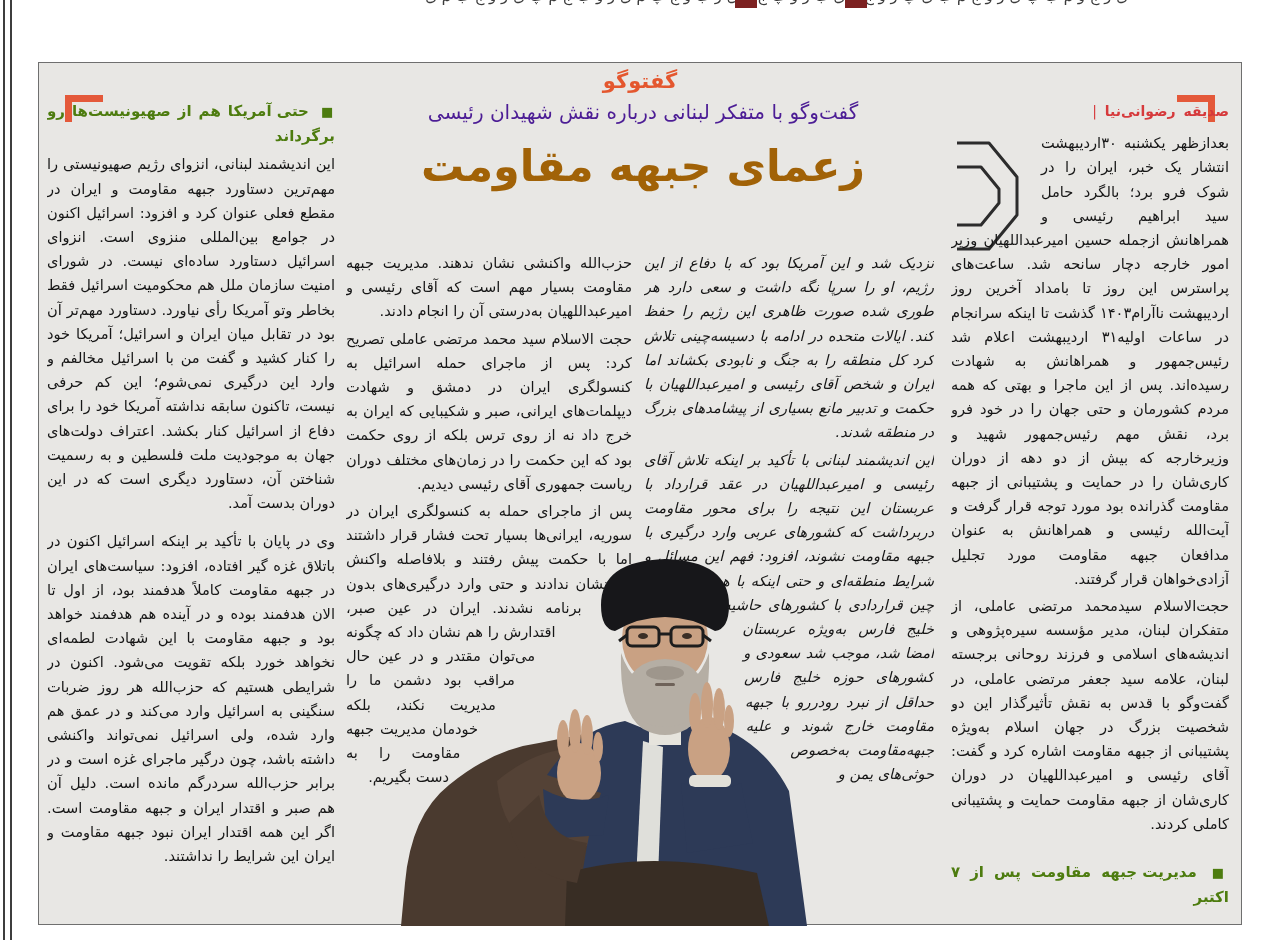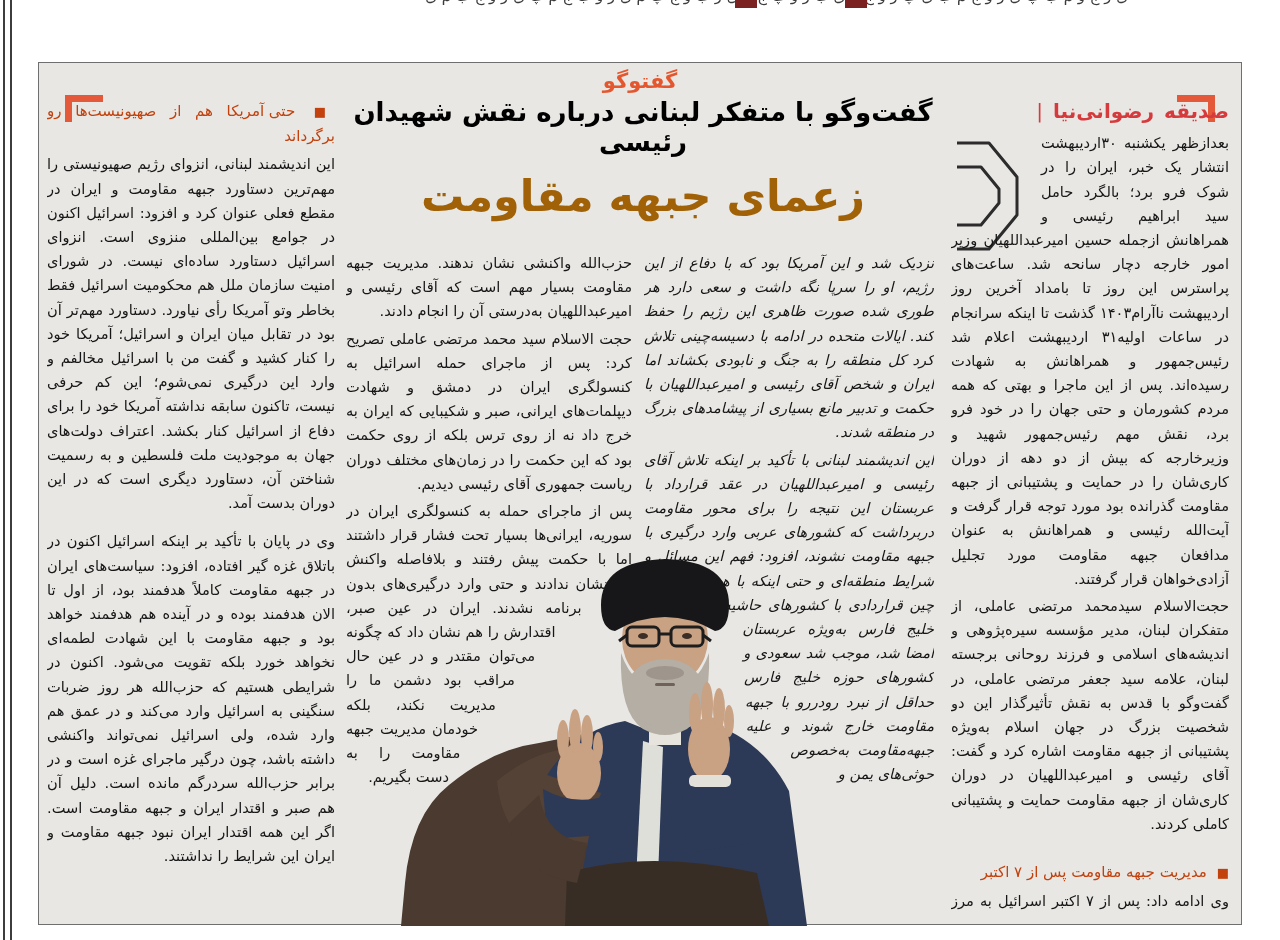--- a/index.html
+++ b/index.html
@@ -23,39 +23,39 @@
     background:#e8e7e4; border:1px solid #6f6f6f; }
 
   .corner { position:absolute; width:38px; height:27px; border-top:7px solid #e4593a; }
   .corner.tl { left:26px; top:32px; border-left:7px solid #e4593a; }
   .corner.tr { right:26px; top:32px; border-right:7px solid #e4593a; }
 
   .section-label { position:absolute; top:6px; left:0; right:0; text-align:center;
     font-size:21px; font-weight:bold; color:#e4572e; direction:rtl; }
 
   .headline { position:absolute; top:34px; left:300px; width:608px; text-align:center; direction:rtl; }
-  .headline .kicker { font-size:26px; font-weight:bold; color:#000000; line-height:30px; }
+  .headline .kicker { font-size:20px; font-weight:normal; color:#4c1d95; line-height:30px; }
   .headline .title { margin-top:14px; font-size:43px; font-weight:bold; color:#a16207; }
 
   .col { position:absolute; direction:rtl; text-align:justify; color:#161616;
     font-size:14.6px; line-height:24.2px; overflow:hidden; }
   .col-1 { right:12px;  width:278px; top:36px;  height:812px; }
   .col-2 { right:307px; width:290px; top:188px; height:675px;font-style:italic; }
   .col-3 { left:307px;  width:286px; top:188px; height:675px; }
   .col-4 { left:8px;    width:288px; top:36px;  height:818px; }
 
-  .byline { font-size:20px; font-weight:bold; color:#d63a3c; margin-bottom:8px;
+  .byline { font-size:14px; font-weight:bold; color:#d63a3c; margin-bottom:8px;
     word-spacing:3px; letter-spacing:1px; }
   .byline .bar { font-weight:normal; }
 
   .quote-float { float:left; width:80px; height:80px; margin:6px 10px 0 0; overflow:visible; }
   .quote-float svg { overflow:visible; }
 
   .para { margin-bottom:3px; }
-  .subhead { font-weight:normal; color:#c2410c; margin:24px 0 4px; font-size:15px; }
+  .subhead { font-weight:bold; color:#4d7c0f; margin:24px 0 4px; font-size:15px; }
   .subhead .bullet { font-size:13px; margin-left:5px; }
   .subhead.first { margin-top:0; }
 
   .wrap-left  { float:left;  width:212px; height:675px;
     shape-outside: polygon(0px 332px, 48px 356px, 90px 382px, 94px 494px, 142px 518px,
       176px 562px, 200px 618px, 212px 656px, 212px 675px, 0px 675px);
     shape-margin:8px; }
   .wrap-right { float:right; width:250px; height:675px;
     shape-outside: polygon(250px 338px, 232px 350px, 178px 400px, 128px 460px, 84px 520px,
       48px 600px, 62px 675px, 250px 675px);

